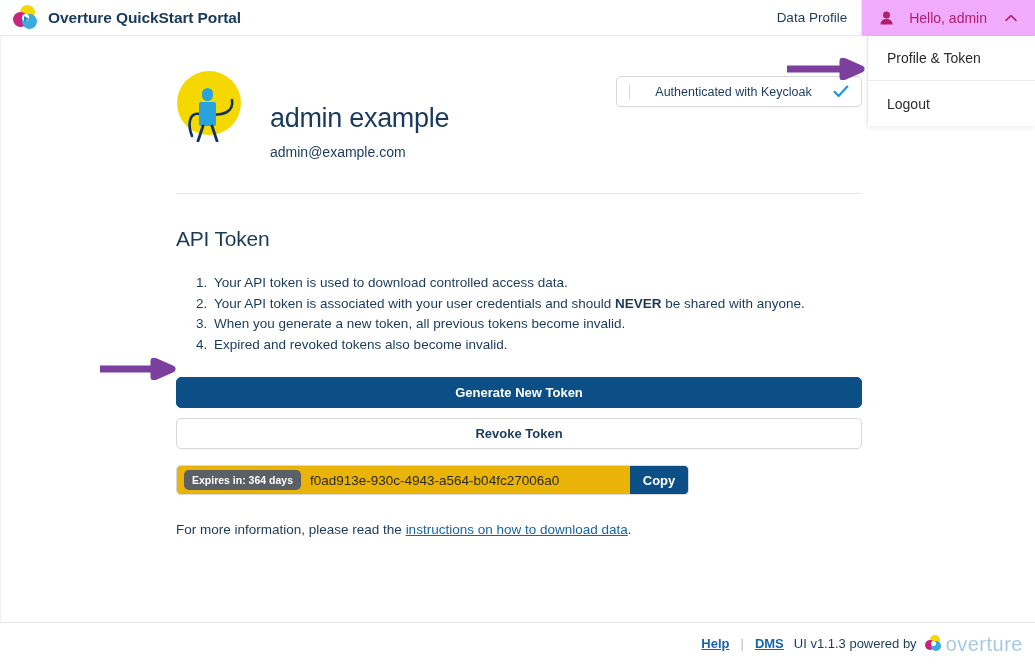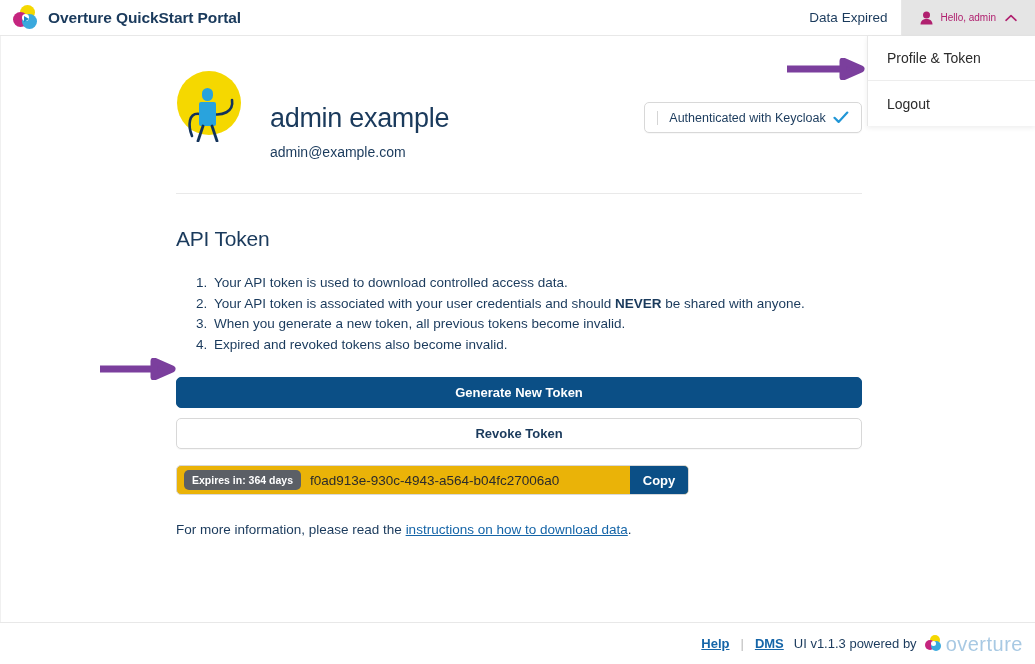--- a/index.html
+++ b/index.html
@@ -96,28 +96,28 @@
     padding: 0 14px;
     height: 36px;
     display: flex;
     align-items: center;
     cursor: pointer;
     white-space: nowrap;
   }
 
   .user-menu-btn {
     height: 36px;
-    background: #e5e5e5;
-    display: flex;
-    align-items: center;
-    gap: 7px;
+    background: #f0abfc;
+    display: flex;
+    align-items: center;
+    gap: 16px;
     padding: 0 18px 0 18px;
     cursor: pointer;
     color: #b0206f;
-    font-size: 10px;
+    font-size: 14px;
     border-left: 1px solid #e8e8e8;
     white-space: nowrap;
   }
   .user-icon { display: block; }
   .chev-up { display: block; margin-left: 2px; }
 
   
   .dropdown {
     position: absolute;
     top: 36px;
@@ -188,29 +188,28 @@
   .profile-email {
     font-size: 14px;
     color: #1a3a5c;
     margin-top: 10px;
   }
 
   .auth-badge {
     position: absolute;
     right: 0;
     top: 40px;
-    width: 218px;
+    width: 246px;
     height: 31px;
     border: 1px solid #d8d8d8;
     border-radius: 5px;
     background: #ffffff;
     display: flex;
     align-items: center;
     box-shadow: 0 1px 1px rgba(0,0,0,0.03);
-    margin-top: 26px;
   }
   .auth-divider {
     width: 1px;
     height: 14px;
     background: #d5d5d5;
     margin-left: 12px;
   }
   .auth-label {
     flex: 1 1 auto;
     text-align: center;
@@ -415,21 +414,21 @@
         <span class="c c-magenta"></span>
         <span class="c c-blue"></span>
         <span class="c c-white"></span>
         <span class="tri"></span>
       </span>
       <span class="brand-title">Overture QuickStart Portal</span>
     </div>
 
     <div class="header-spacer"></div>
 
-    <div class="nav-link">Data Expired</div>
+    <div class="nav-link">Data Profile</div>
 
     <div class="user-menu-btn">
       <svg class="user-icon" width="13" height="14" viewBox="0 0 13 14">
         <circle cx="6.5" cy="4" r="3.5" fill="#b0206f"></circle>
         <path d="M0.5 13.5 C0.5 9.8 3.2 8 6.5 8 C9.8 8 12.5 9.8 12.5 13.5 Z" fill="#b0206f"></path>
       </svg>
       <span>Hello, admin</span>
       <svg class="chev-up" width="12" height="8" viewBox="0 0 12 8">
         <path d="M1 6.3 L6 1.6 L11 6.3" stroke="#b0206f" stroke-width="1.6" fill="none" stroke-linecap="round" stroke-linejoin="round"></path>
       </svg>

